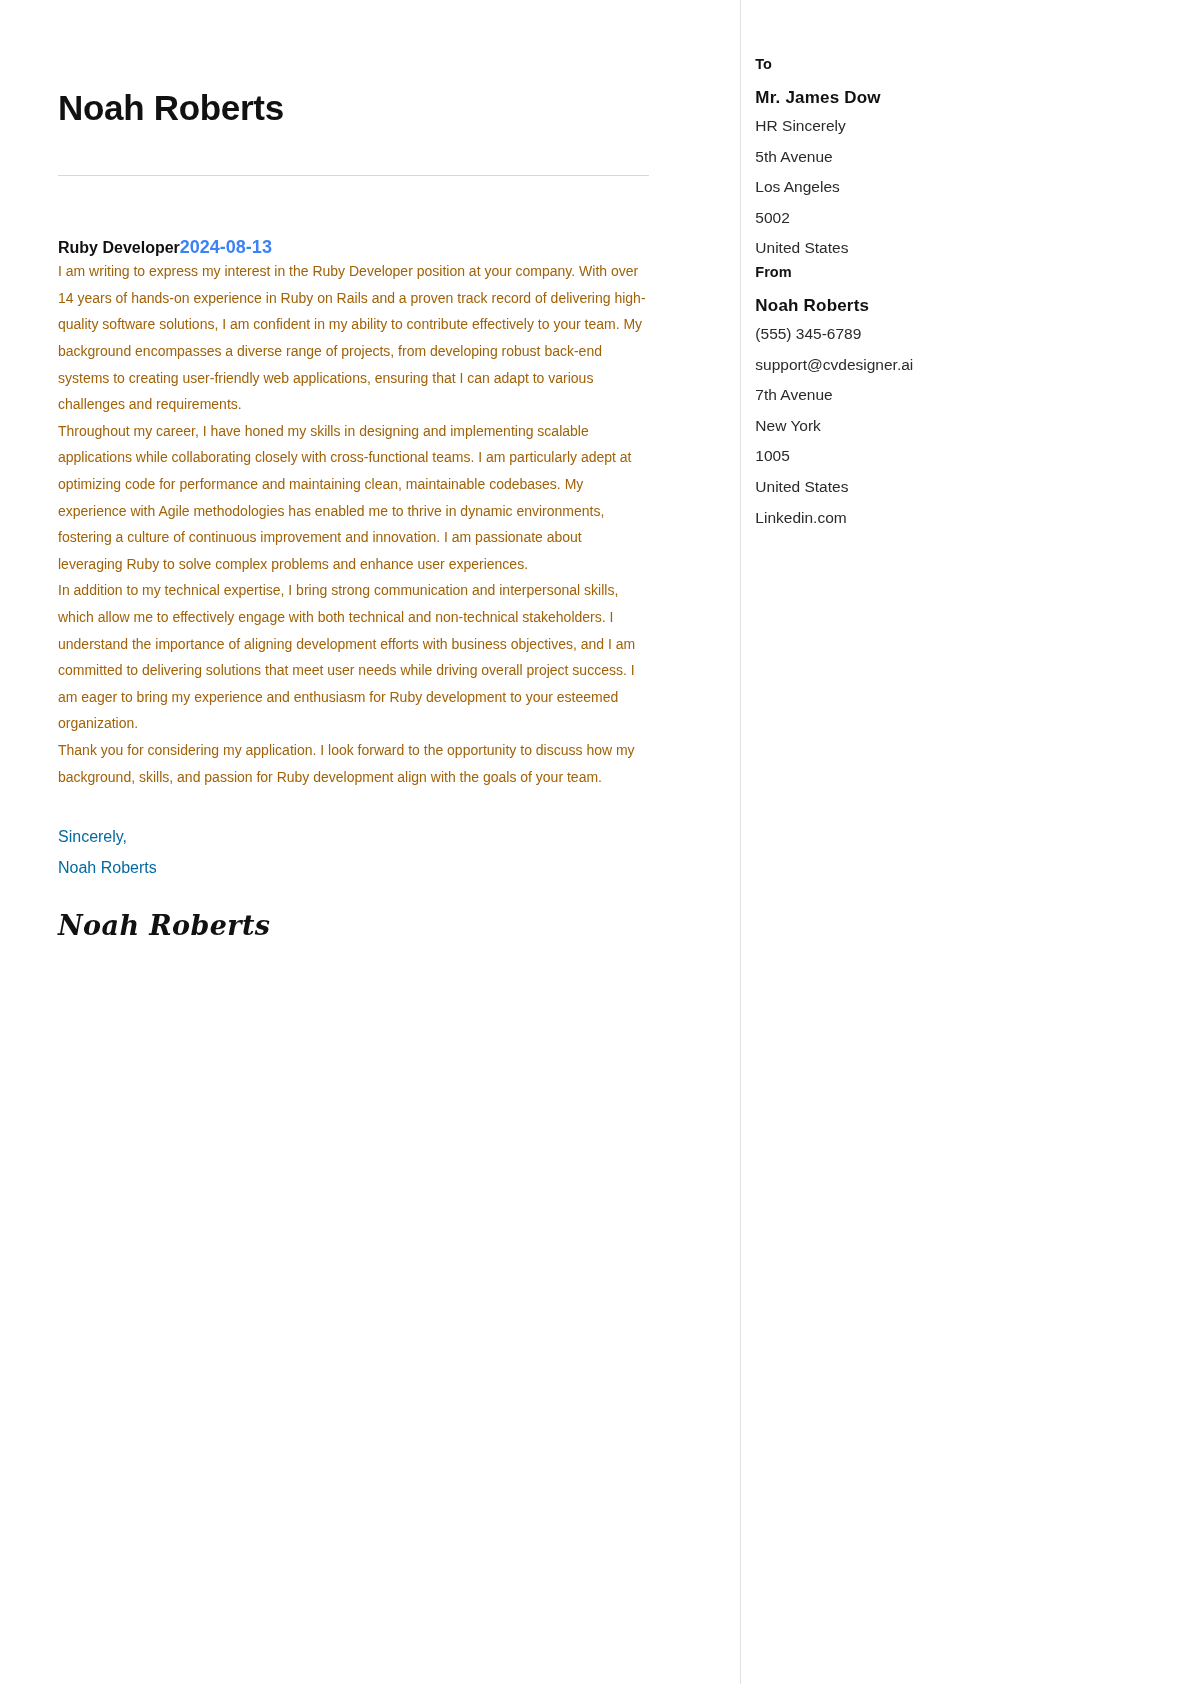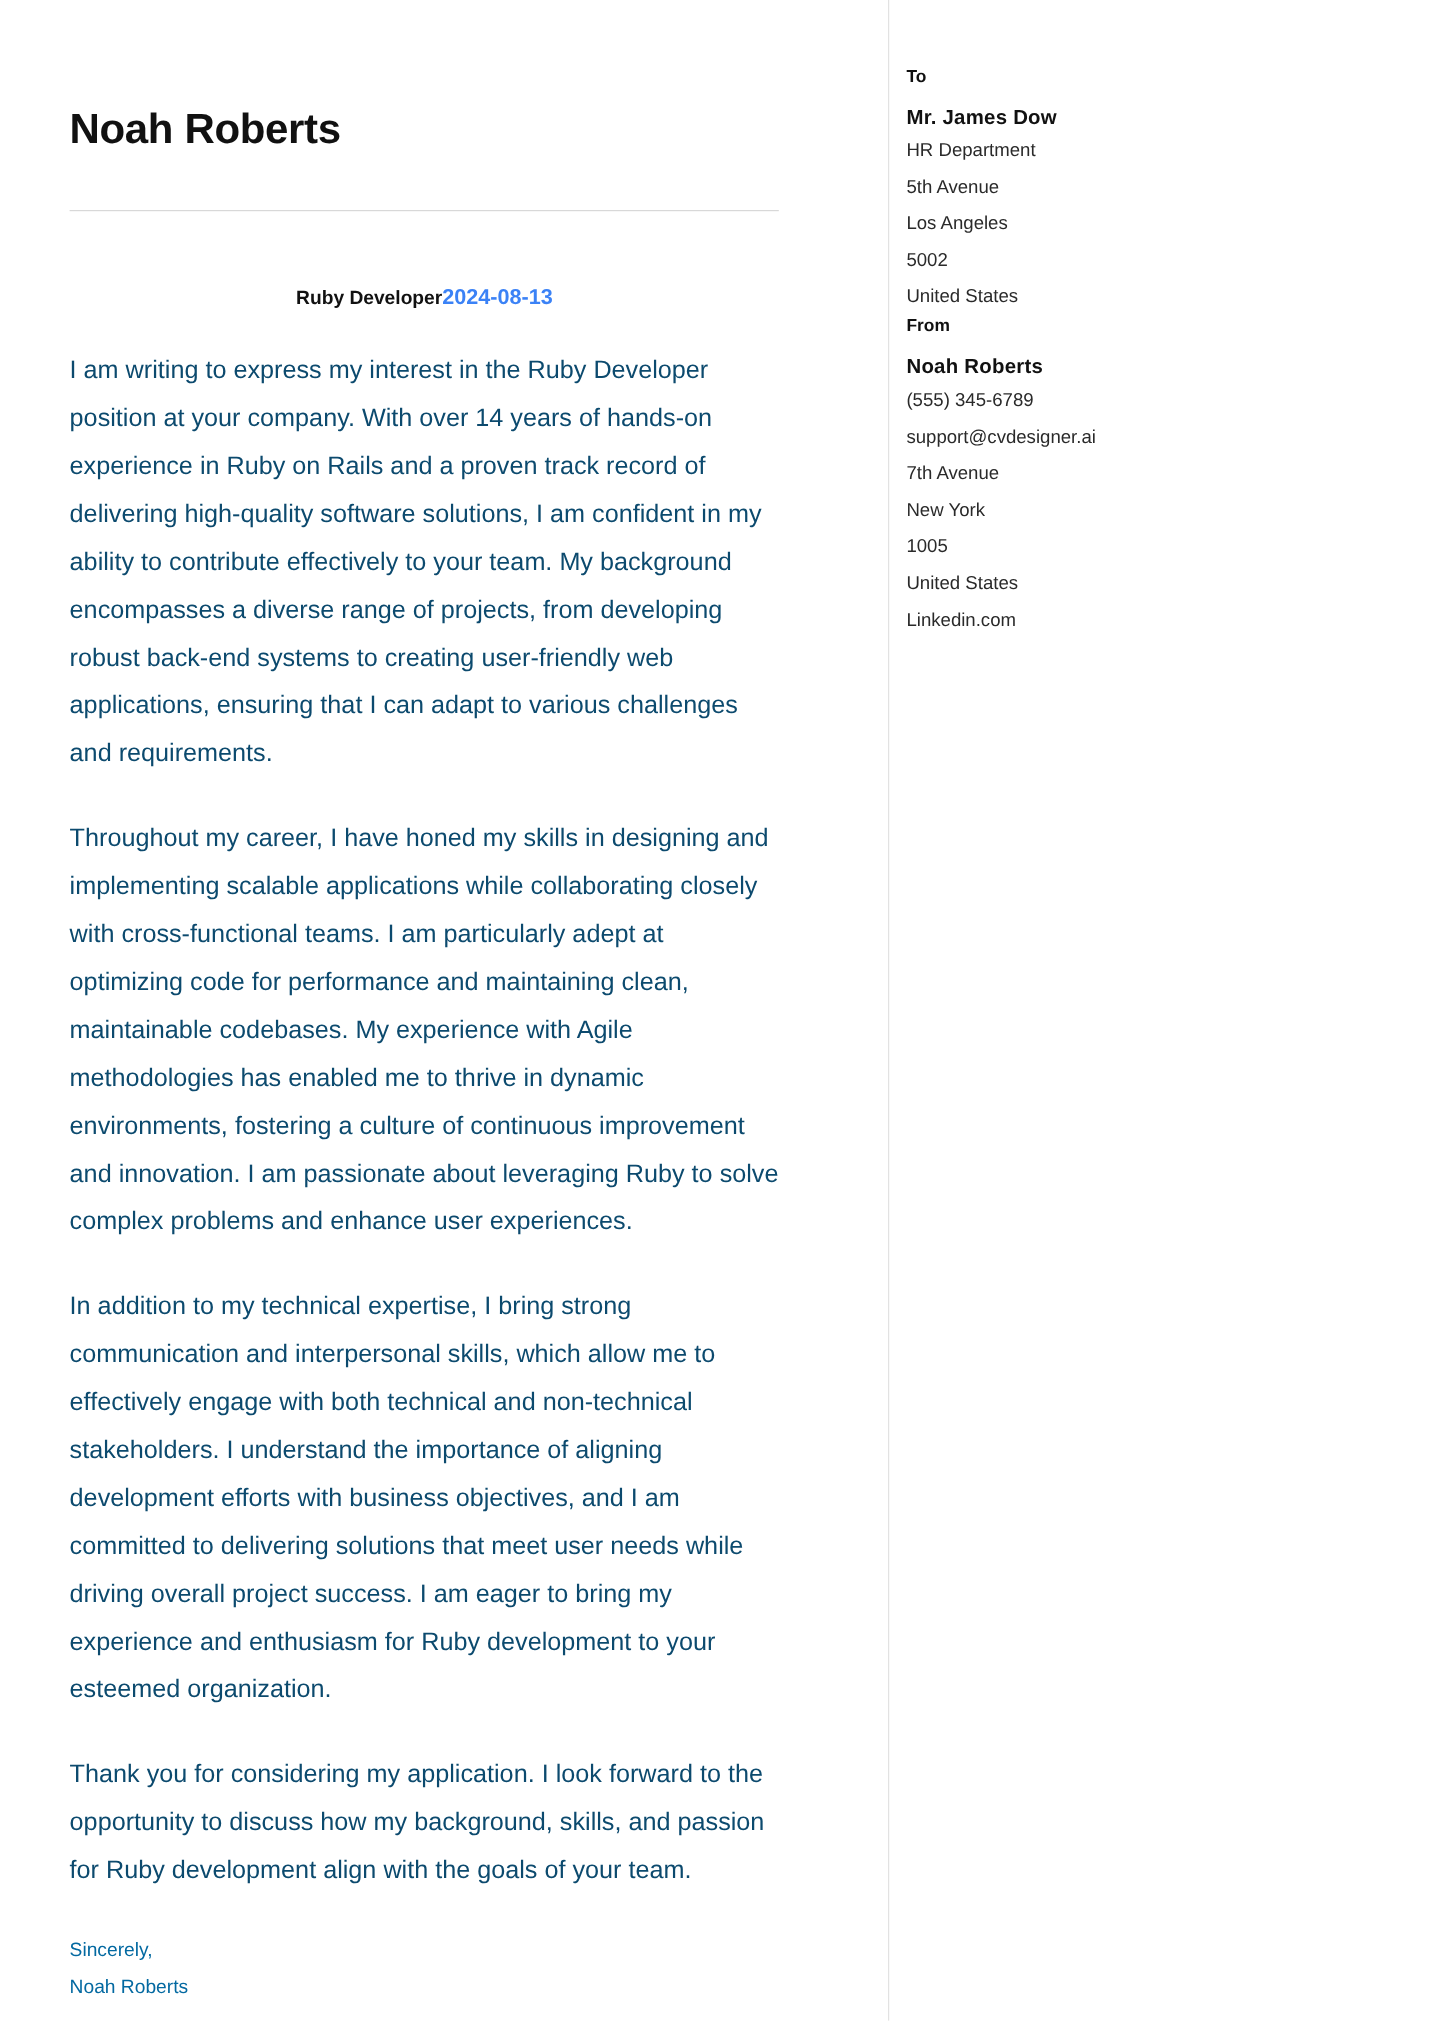--- a/index.html
+++ b/index.html
@@ -38,21 +38,21 @@
   }
 
   .header-rule {
     border: 0;
     border-top: 1px solid #d8d8d8;
     margin-top: 47px;
   }
 
   .title-row {
     display: flex;
-    justify-content: center;
+    justify-content: flex-start;
     align-items: baseline;
     margin-top: 61px;
   }
   .job-title {
     font-size: 16px;
     font-weight: bold;
     color: #111111;
   }
   .letter-date {
     font-size: 18px;
@@ -61,24 +61,23 @@
   }
 
   .salutation {
     margin-top: 47px;
     font-size: 16px;
     line-height: 1.9;
     color: #222222;
   }
 
   .body-para {
-    margin-top: 31px;
-    font-size: 21px;
+    font-size: 14px;
     line-height: 1.9;
-    color: #0c4a6e;
+    color: #a16207;
   }
 
   .closing {
     margin-top: 31px;
     font-size: 16px;
     line-height: 1.9;
     color: #0369a1;
   }
   .closing div { line-height: 1.95; }
 
@@ -162,21 +161,21 @@
     <div class="signature">Noah Roberts</div>
   </div>
 
   <div class="divider"></div>
 
   <div class="meta-col">
 
     <div class="meta-block">
       <div class="meta-label">To</div>
       <div class="meta-name">Mr. James Dow</div>
-      <div class="meta-line">HR Department</div>
+      <div class="meta-line">HR Sincerely</div>
       <div class="meta-line">5th Avenue</div>
       <div class="meta-line">Los Angeles</div>
       <div class="meta-line">5002</div>
       <div class="meta-line">United States</div>
     </div>
 
     <div class="meta-block from-block">
       <div class="meta-label">From</div>
       <div class="meta-name">Noah Roberts</div>
       <div class="meta-line">(555) 345-6789</div>

